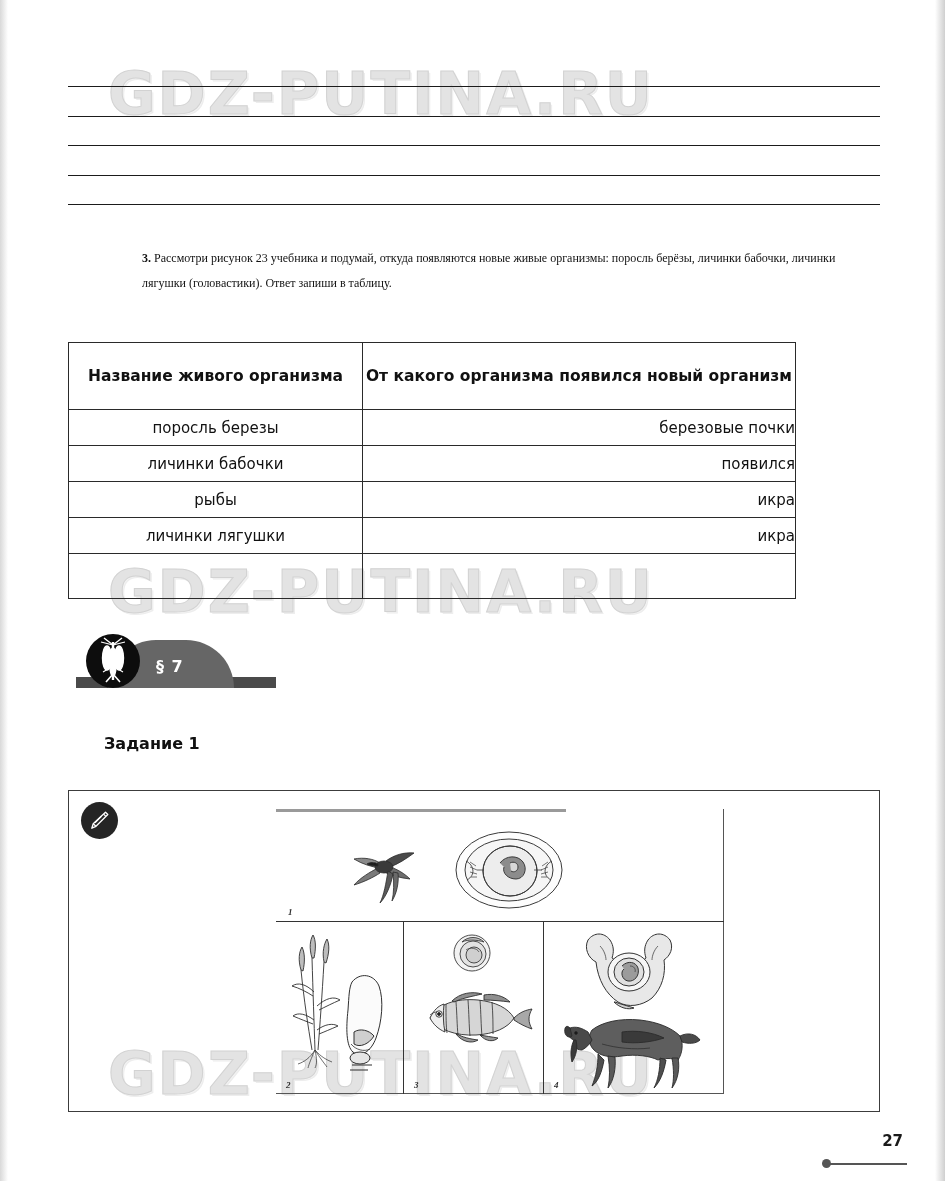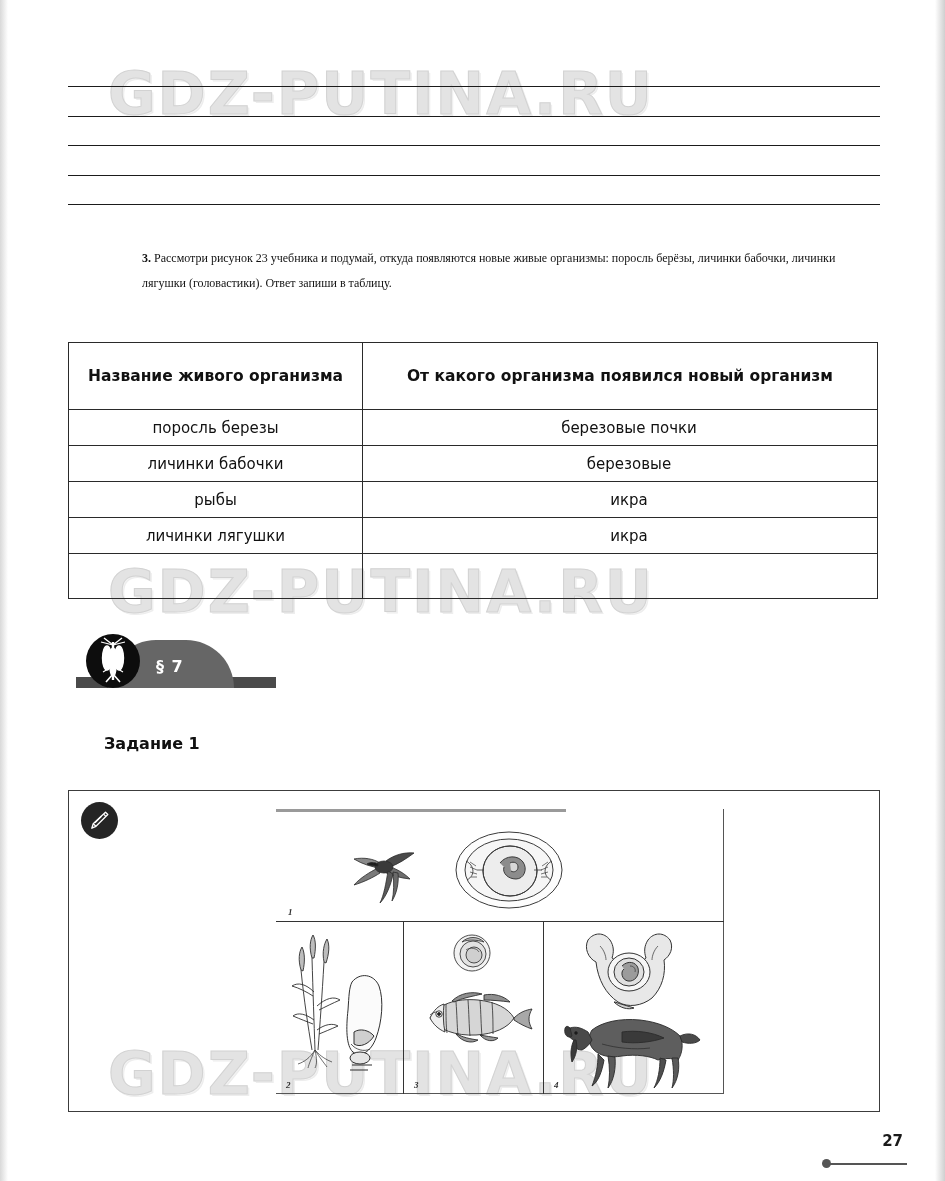--- a/index.html
+++ b/index.html
@@ -78,21 +78,21 @@
     text-align: left;
     z-index: 6;
   }
   .exercise .num { font-weight: bold; }
 
   
   .tbl {
     position: absolute;
     left: 68px;
     top: 342px;
-    width: 810px;
+    width: 728px;
     border-collapse: collapse;
     table-layout: fixed;
     z-index: 6;
     background: transparent;
   }
   .tbl td, .tbl th {
     border: 1.3px solid #2a2a2a;
     padding: 0;
     vertical-align: middle;
     background: transparent;
@@ -106,21 +106,21 @@
     line-height: 20px;
     text-align: center;
   }
   .tbl tbody td {
     height: 35px;
     font-family: "DejaVu Sans", sans-serif;
     font-weight: normal;
     font-size: 15px;
   }
   .tbl tbody td.c1 { text-align: center; }
-  .tbl tbody td.c2 { text-align: center; padding-left: 18px; }
+  .tbl tbody td.c2 { text-align: right; padding-left: 18px; }
   .tbl tbody tr.empty td { height: 44px; }
 
   
   .sec {
     position: absolute;
     left: 68px;
     top: 632px;
     width: 812px;
     height: 60px;
     z-index: 6;
@@ -348,21 +348,21 @@
         <th>От какого организма появился новый организм</th>
       </tr>
     </thead>
     <tbody>
       <tr>
         <td class="c1">поросль березы</td>
         <td class="c2">березовые почки</td>
       </tr>
       <tr>
         <td class="c1">личинки бабочки</td>
-        <td class="c2">березовые</td>
+        <td class="c2">появился</td>
       </tr>
       <tr>
         <td class="c1">рыбы</td>
         <td class="c2">икра</td>
       </tr>
       <tr>
         <td class="c1">личинки лягушки</td>
         <td class="c2">икра</td>
       </tr>
       <tr class="empty">

